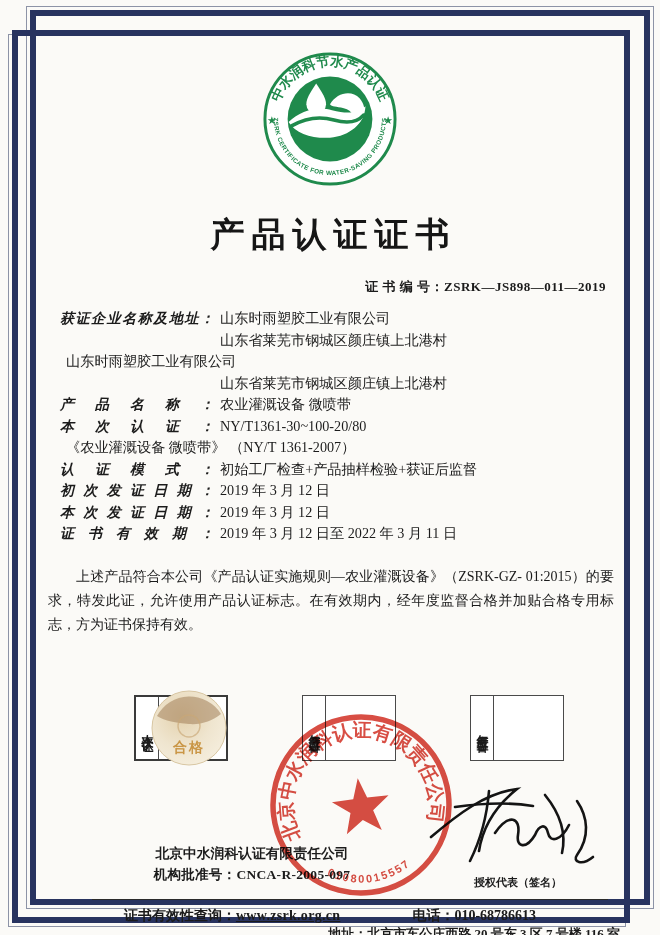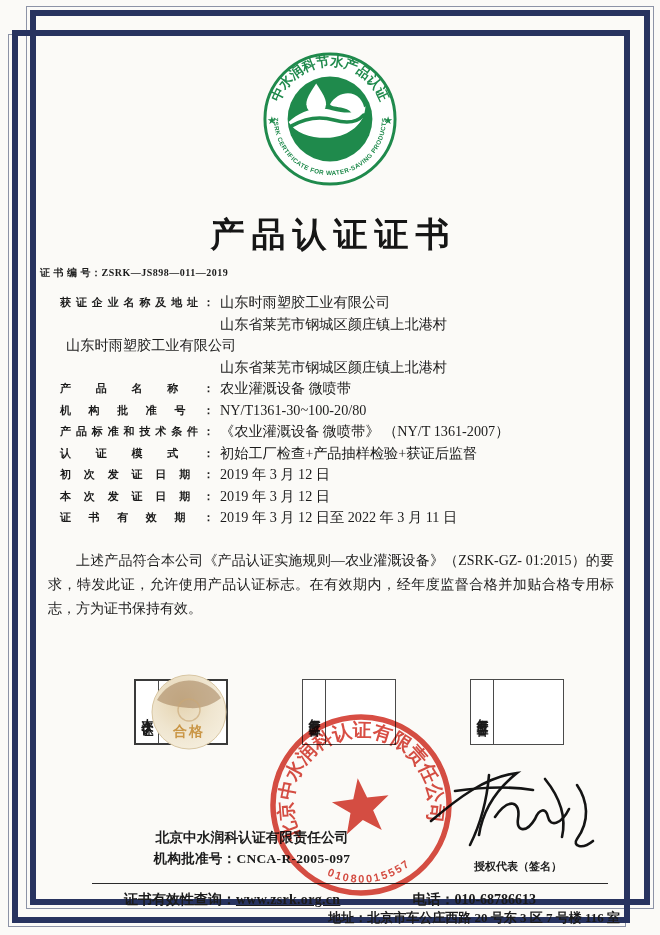--- a/index.html
+++ b/index.html
@@ -22,32 +22,32 @@
   .emblem-wrap{margin-top:14px;text-align:center;}
   .emblem-wrap svg{display:inline-block;}
 
   
   .title{
     margin-top:20px;text-align:center;font-size:34px;font-weight:bold;
     letter-spacing:7px;padding-left:7px;color:#161616;
     font-family:"Liberation Sans","DejaVu Sans",sans-serif;
   }
   .certno{
-    margin-top:8px;text-align:left;padding-right:14px;
-    font-size:10px;font-weight:bold;letter-spacing:.5px;
+    margin-top:20px;text-align:right;padding-right:14px;
+    font-size:13px;font-weight:bold;letter-spacing:.5px;
   }
 
   
   .fields{margin-top:12px;padding:0 4px 0 20px;}
   .frow{display:flex;line-height:21.5px;font-size:14px;}
   .flabel{
     flex:0 0 154px;font-weight:bold;
     font-family:"Liberation Sans","DejaVu Sans",sans-serif;
-    font-size:11px;
-    text-align:justify;text-align-last:justify;text-justify:inter-character;
+    font-size:14px;
+    text-align:justify;text-align-last:justify;text-justify:inter-character;font-style:italic;
   }
   .fval{flex:1;padding-left:6px;font-size:14.2px;}
 
   
   .statement{
     margin-top:20px;padding:0 6px 0 8px;font-size:14px;line-height:24px;
     text-indent:2em;text-align:justify;
   }
 
   
@@ -146,25 +146,24 @@
     </div>
     <div class="frow">
       <span class="flabel"></span>
       <span class="fval">山东省莱芜市钢城区颜庄镇上北港村</span>
     </div>
     <div class="frow">
       <span class="flabel">产品名称：</span>
       <span class="fval">农业灌溉设备 微喷带</span>
     </div>
     <div class="frow">
-      <span class="flabel">机构批准号：</span>
+      <span class="flabel">本次认证：</span>
       <span class="fval">NY/T1361-30~100-20/80</span>
     </div>
     <div class="frow">
-      <span class="flabel">产品标准和技术条件：</span>
       <span class="fval">《农业灌溉设备 微喷带》 （NY/T 1361-2007）</span>
     </div>
     <div class="frow">
       <span class="flabel">认证模式：</span>
       <span class="fval">初始工厂检查+产品抽样检验+获证后监督</span>
     </div>
     <div class="frow">
       <span class="flabel">初次发证日期：</span>
       <span class="fval">2019 年 3 月 12 日</span>
     </div>

